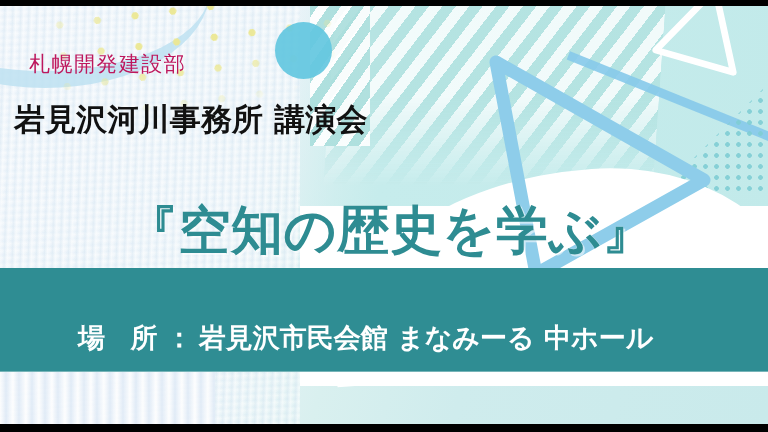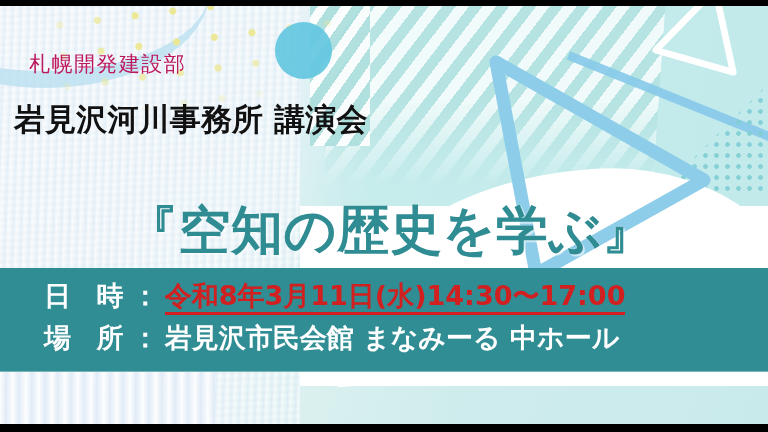--- a/index.html
+++ b/index.html
@@ -140,21 +140,21 @@
     position:absolute;left:0;top:262px;width:768px;height:104px;
     background:#2f8d93;z-index:30;
     box-shadow:0 -1px 0 rgba(255,255,255,.35) inset;
   }
   .banner-row{
     position:absolute;left:44px;white-space:nowrap;
     font-family:"DejaVu Sans","Liberation Sans",sans-serif;
     font-weight:700;color:#ffffff;
   }
   .row-date{top:10px;font-size:27px;}
-  .row-place{top:52px;font-size:27px;}
+  .row-place{top:52px;font-size:27px;margin-left:34px;}
   .lbl{letter-spacing:.30em;color:#ffffff;}
   .val-red{
     color:#d21f20;letter-spacing:0;
     border-bottom:3px solid #d21f20;padding-bottom:1px;
   }
   .val-white{color:#ffffff;letter-spacing:0;}
   .colon{color:#fff;letter-spacing:0;margin-right:6px;}
 </style>
 </head>
 <body>
@@ -190,23 +190,20 @@
       <polygon points="20,10 228,128 60,222" fill="none" stroke="#8ecdea" stroke-width="13" stroke-linejoin="round"></polygon>
     </svg>
 
     <div class="texture-bottom"></div>
 
     <div class="dept">札幌開発建設部</div>
     <div class="office">岩見沢河川事務所 講演会</div>
     <div class="maintitle">『空知の歴史を学ぶ』</div>
 
     <div class="banner">
-      <div class="banner-row row-date">
-        <span class="lbl">日 時</span><span class="colon">：</span><span class="val-red">令和8年3月11日(水)14:30〜17:00</span>
-      </div>
       <div class="banner-row row-place">
         <span class="lbl">場 所</span><span class="colon">：</span><span class="val-white">岩見沢市民会館 まなみーる 中ホール</span>
       </div>
     </div>
 
   </div>
 
   <div class="bar-bottom"></div>
 </div>
 

